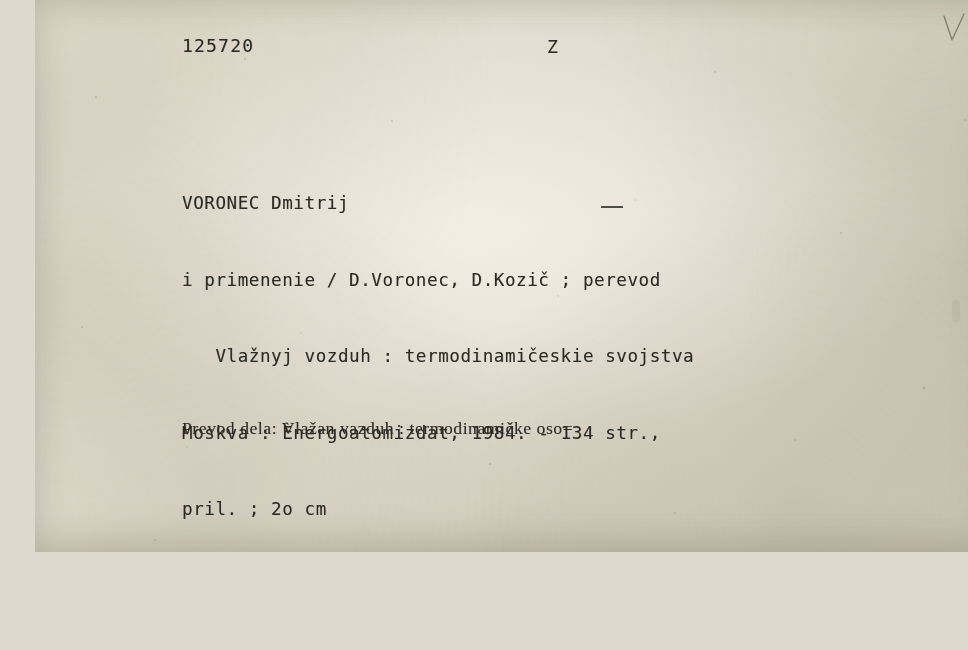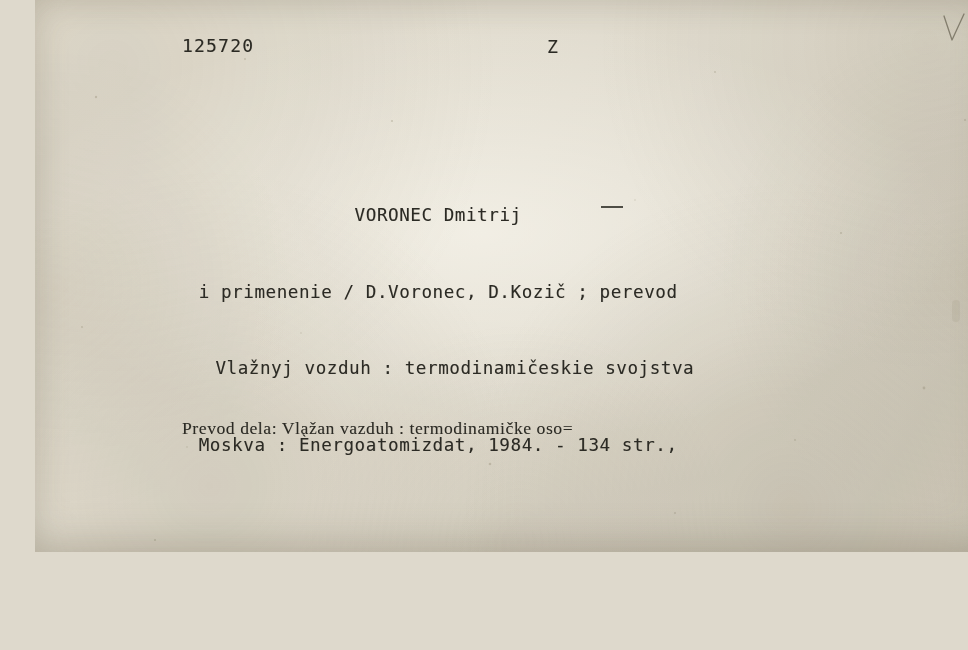--- a/index.html
+++ b/index.html
@@ -85,22 +85,21 @@
     letter-spacing: 1.2px;
   }
   #classmark {
     left: 512px;
     top: 34px;
     font-size: 18px;
     letter-spacing: 1px;
   }
   #block-main {
     left: 147px;
-    top: 152px;
-    text-align: center;
+    top: 140px;
   }
   #block-note {
     left: 147px;
     top: 314px;
   }
   #block-translation {
     left: 147px;
     top: 365px;
     font-family: Liberation Serif, serif;
   }
@@ -162,20 +161,21 @@
 
     <div class="typed" id="shelfmark">125720</div>
 
     <div class="typed" id="classmark">Z</div>
 
     <div class="typed" id="block-main">
       <div>VORONEC Dmitrij</div>
       <div>i primenenie / D.Voronec, D.Kozič ; perevod</div>
       <div>   Vlažnyj vozduh : termodinamičeskie svojstva</div>
       <div>Moskva : Ènergoatomizdat, 1984. - 134 str.,</div>
+      <div>pril. ; 2o cm</div>
     </div>
 
     <div class="macron" id="macron-1"></div>
 
 
     <div class="typed" id="block-translation">
       <div>Prevod dela: Vlažan vazduh : termodinamičke oso=</div>
     </div>
 
   </div>

